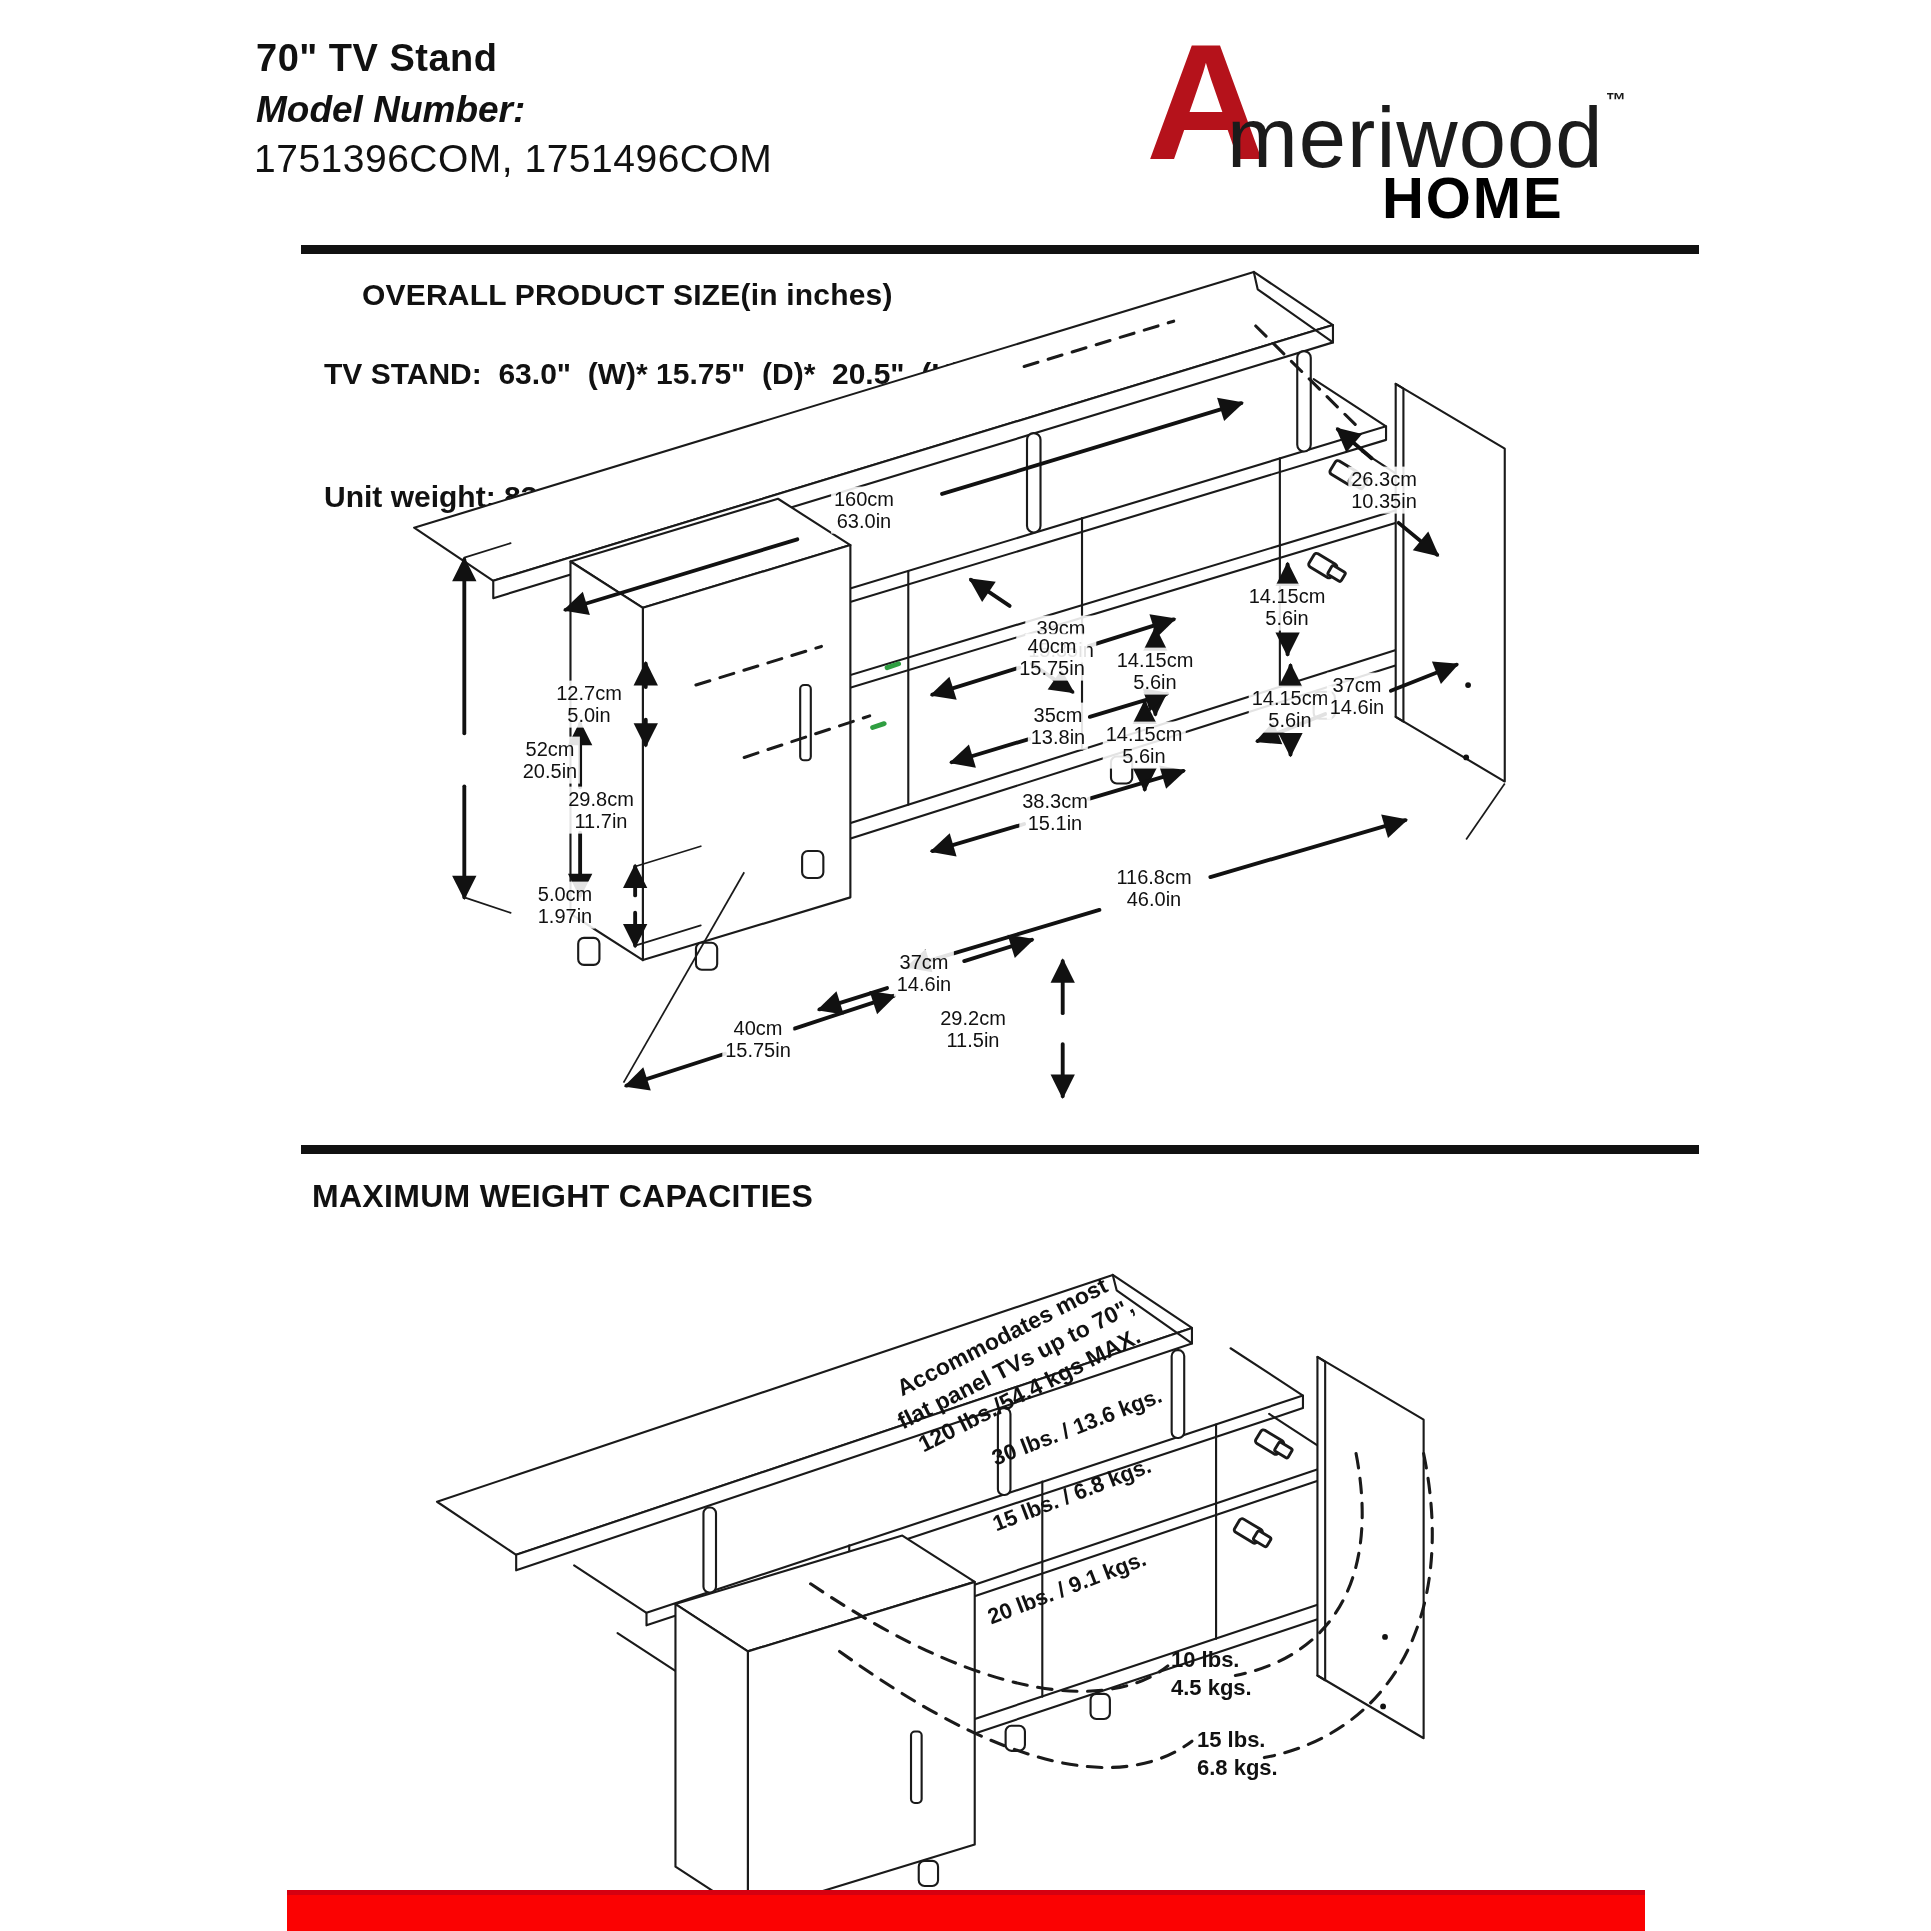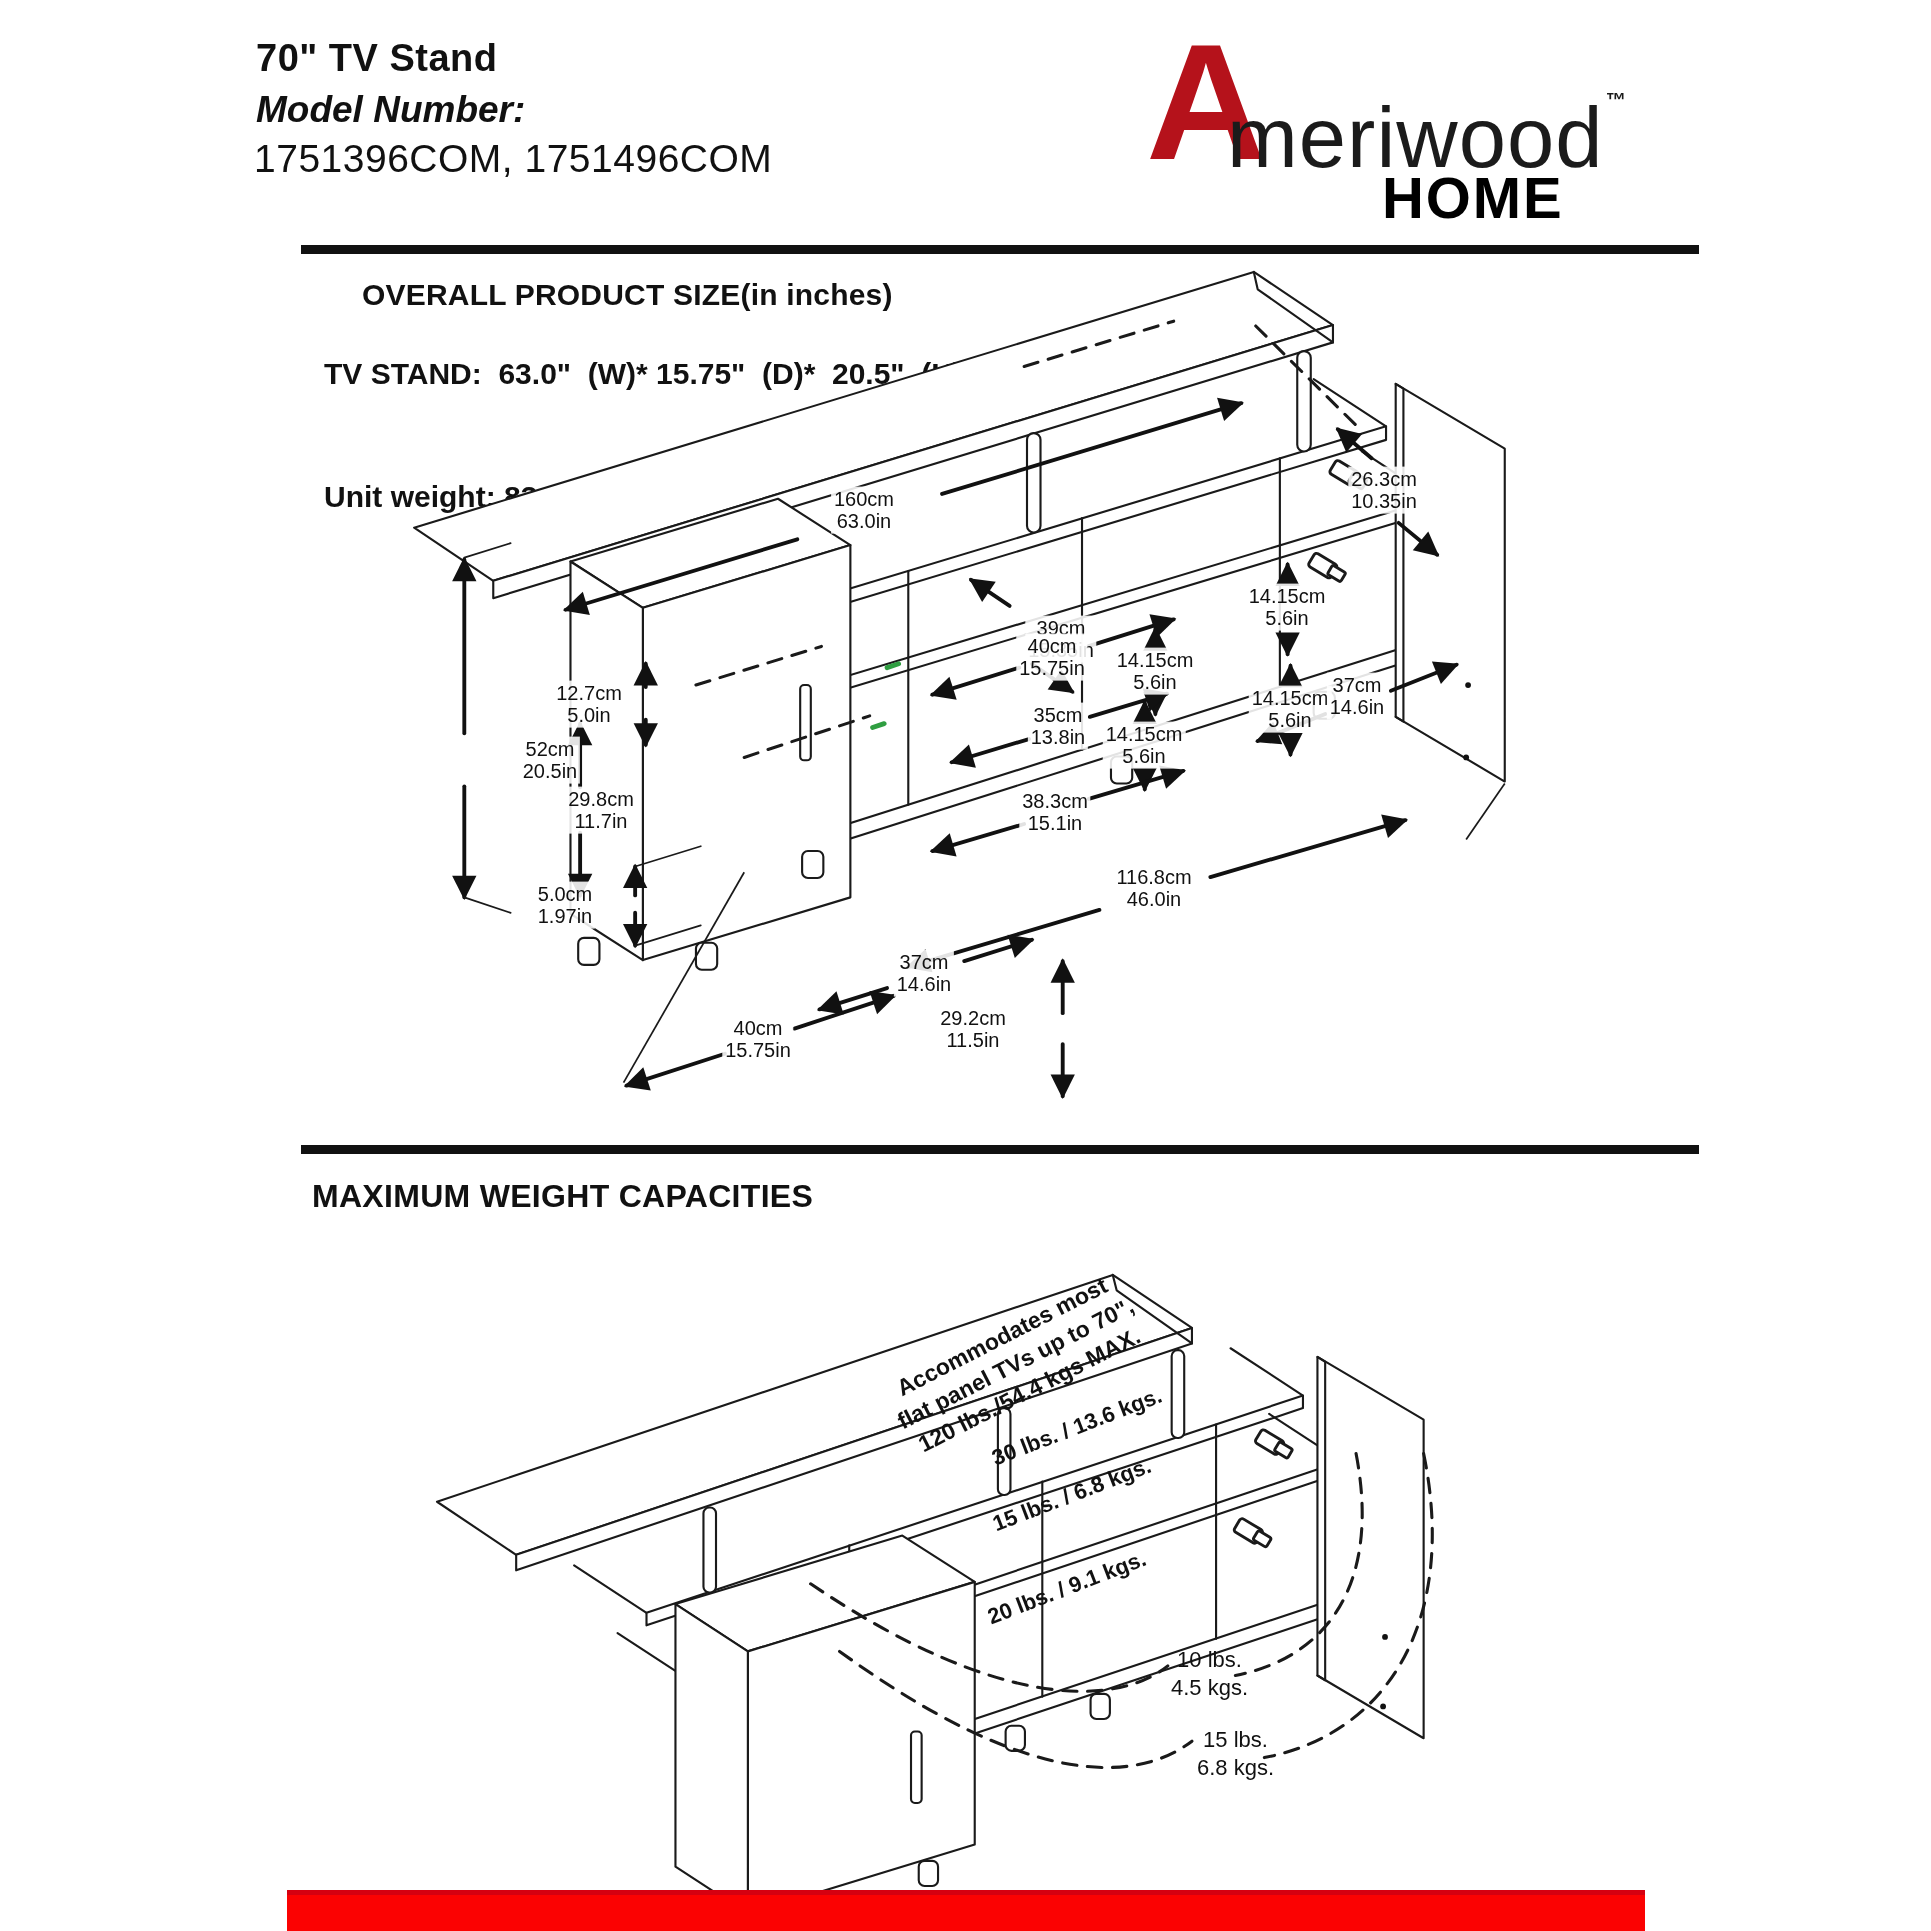--- a/index.html
+++ b/index.html
@@ -20,21 +20,21 @@
   .logo-home{font-size:58px;font-weight:bold;color:#000000;letter-spacing:1.9px;}
   
   .dim{position:absolute;transform:translate(-50%,-50%);text-align:center;
        font-size:20px;font-weight:normal;line-height:1.12;white-space:nowrap;
        background:rgba(255,255,255,0.88);padding:1px 2.9px;}
   
   .note{position:absolute;transform:translate(-50%,-50%) rotate(-27deg);
         text-align:center;font-size:23px;font-weight:bold;line-height:1.3;white-space:nowrap;}
   .rot{position:absolute;transform:translate(-50%,-50%) rotate(-21deg);
        font-size:22px;font-weight:bold;white-space:nowrap;}
-  .doorlab{position:absolute;font-size:22px;font-weight:normal;line-height:1.25;white-space:nowrap;text-align:center;}
+  .doorlab{position:absolute;font-size:22px;font-weight:bold;line-height:1.25;white-space:nowrap;}
   
   .ln{fill:none;stroke:#1a1a1a;stroke-width:2.2;stroke-linejoin:round;stroke-linecap:round;}
   .fw{fill:#ffffff;stroke:#1a1a1a;stroke-width:2.2;stroke-linejoin:round;}
   .dimln{fill:none;stroke:#111;stroke-width:4;stroke-linecap:round;}
   .thin{fill:none;stroke:#1a1a1a;stroke-width:1.8;}
   .dash{fill:none;stroke:#1a1a1a;stroke-width:3.2;stroke-dasharray:15 11;stroke-linecap:round;}
   .grn{stroke:#2F9E41;stroke-width:5;stroke-linecap:round;}
   .footer-bar{position:absolute;left:287px;top:1890px;width:1358px;height:42px;
               box-sizing:border-box;background:#FB0202;border-top:5.8px solid #D50010;}
 </style>

